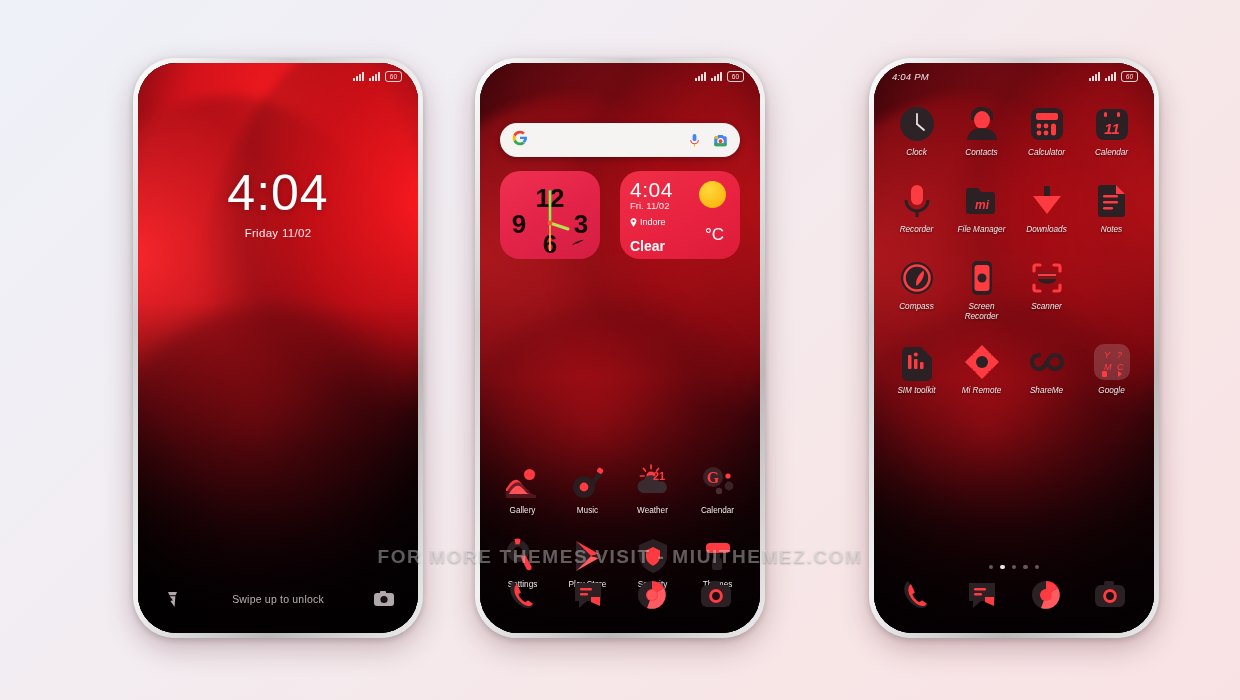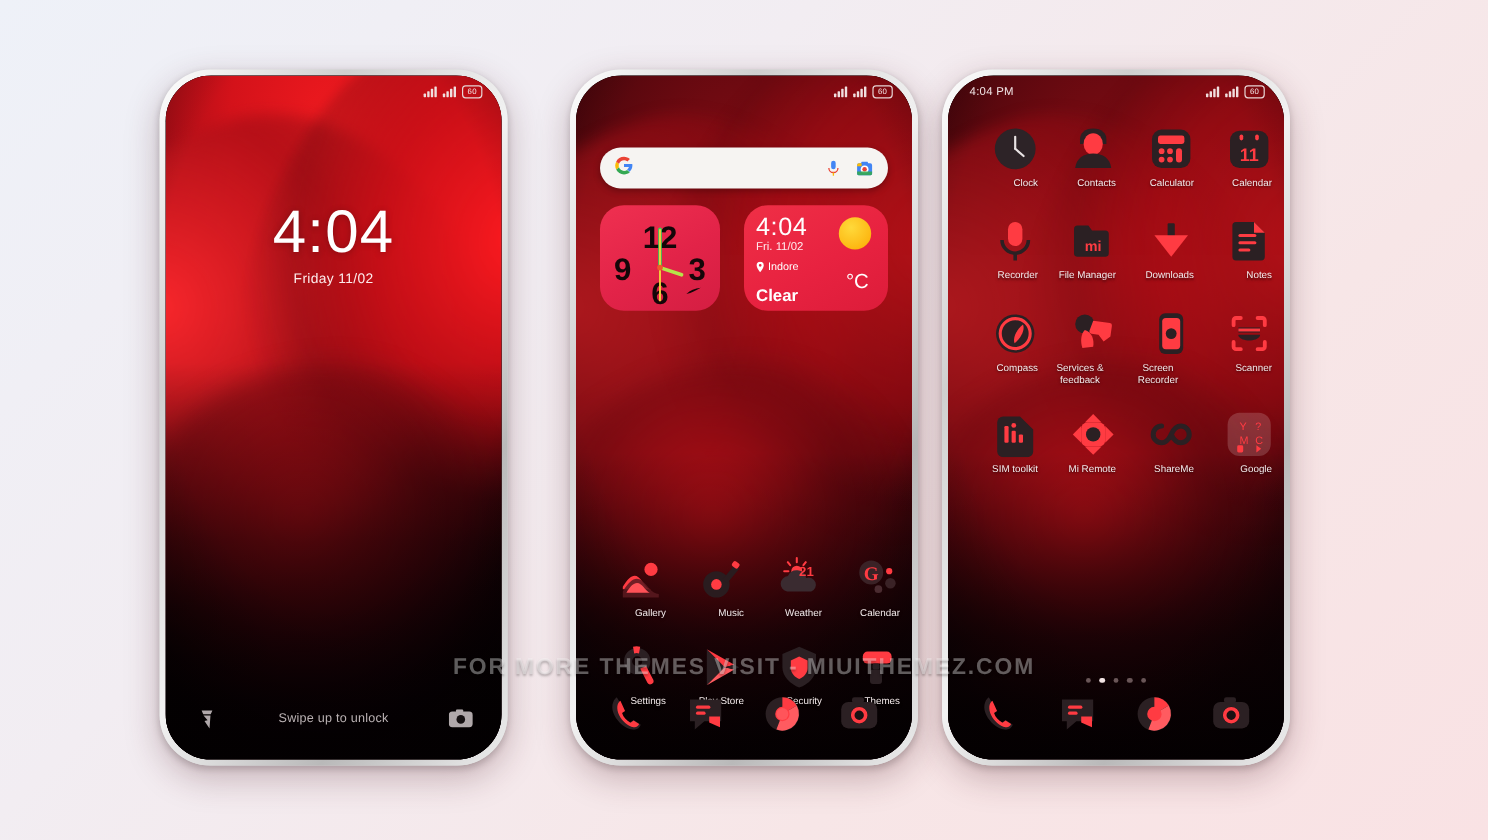--- a/index.html
+++ b/index.html
@@ -30,21 +30,21 @@
   }
   .screen {
     position: relative; z-index: 2;
     width: 100%; height: 100%;
     border-radius: 38px;
     overflow: hidden;
     background: #120205;
   }
   #phone1 { left: 133px; top: 58px; }
   #phone2 { left: 475px; top: 58px; }
-  #phone3 { left: 785px; top: 58px; }
+  #phone3 { left: 869px; top: 58px; font-style: italic; }
 
   
   .wall { position: absolute; inset: 0; overflow: hidden; background:#0a0103; }
   .wall .base {
     position:absolute; inset:0;
     background: radial-gradient(120% 85% at 50% 8%, #f01a1f 0%, #d4121a 26%, #9e0c15 46%, #56060c 68%, #1b0206 88%, #0a0103 100%);
   }
   .wall .swoopA {
     position:absolute; width:420px; height:430px; left:-130px; top:40px;
     border-radius: 60% 40% 55% 45% / 55% 60% 40% 45%;
@@ -134,21 +134,21 @@
   .ww-time { font-size:21px; font-weight:400; line-height:1; letter-spacing:.5px; }
   .ww-date { font-size:9.5px; margin-top:0; color:#ffe9ec; }
   .ww-loc { font-size:9px; margin-top:6px; display:flex; align-items:center; gap:3px; color:#fff; }
   .ww-cond { font-size:14px; margin-top:11px; color:#fff;font-weight:bold; }
   .ww-sun { position:absolute; right:14px; top:10px; width:27px; height:27px; border-radius:50%;
             background: radial-gradient(circle at 38% 32%, #ffd93a, #fdb813 70%, #f5a800); }
   .ww-unit { position:absolute; right:16px; bottom:14px; font-size:17px; font-weight:400; color:#fff; }
 
   
   .appgrid { position:absolute; left:10px; right:10px; display:grid; grid-template-columns:repeat(4,1fr); z-index:15; }
-  .app { display:flex; flex-direction:column; align-items:flex-end; gap:5px; }
+  .app { display:flex; flex-direction:column; align-items:center; gap:5px; }
   .app-ico { width:38px; height:38px; position:relative; }
   .app-lbl { font-size:8.2px; color:#f3e9ea; text-align:center; line-height:1.2; max-width:60px; text-shadow:0 1px 2px rgba(0,0,0,.6); }
 
   
   .dock {
     position:absolute; bottom:14px; left:12px; right:12px; height:48px;
     display:flex; align-items:center; justify-content:space-around; z-index:15;
   }
   .dock-ico { width:36px; height:36px; position:relative; }
 
@@ -589,30 +589,20 @@
           <svg width="38" height="38" viewBox="0 0 38 38">
             <circle cx="19" cy="19" r="16" fill="#2b2023"></circle>
             <circle cx="19" cy="19" r="12.5" fill="none" stroke="#ff3b42" stroke-width="2.6"></circle>
             <path d="M26 11 C22 16 16 22 12 27 C16 22 22 16 26 11z" fill="#ff3b42"></path>
             <path d="M25.5 11.5 c2 5-2.5 12-7 15.5 -2-5 2.5-12 7-15.5z" fill="#ff3b42"></path>
           </svg>
         </div>
         <div class="app-lbl">Compass</div>
       </div>
 
-      <div class="app">
-        <div class="app-ico">
-          <svg width="38" height="38" viewBox="0 0 38 38">
-            <circle cx="12" cy="11" r="8" fill="#2b2023"></circle>
-            <path d="M18 9 h14 a2 2 0 0 1 2 2 v9 l-5 5 -5-5 h-6 a2 2 0 0 1-2-2z" fill="#ff3b42" transform="rotate(8 24 16)"></path>
-            <path d="M12 16 c6 2 8 8 7 14 l-9 1 c-2-6 -1-12 2-15z" fill="#ff3b42"></path>
-          </svg>
-        </div>
-        <div class="app-lbl">Services &amp; feedback</div>
-      </div>
 
       <div class="app">
         <div class="app-ico">
           <svg width="38" height="38" viewBox="0 0 38 38">
             <rect x="9" y="2" width="20" height="34" rx="5" fill="#2b2023"></rect>
             <rect x="11.5" y="6" width="15" height="26" rx="3" fill="#ff3b42"></rect>
             <circle cx="19" cy="19" r="4.5" fill="#2b2023"></circle>
           </svg>
         </div>
         <div class="app-lbl">Screen Recorder</div>

